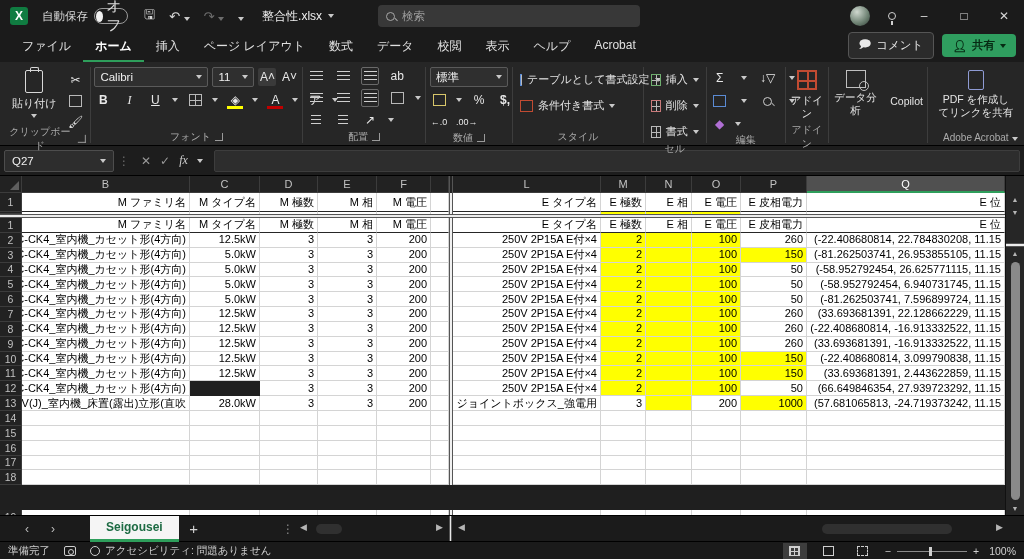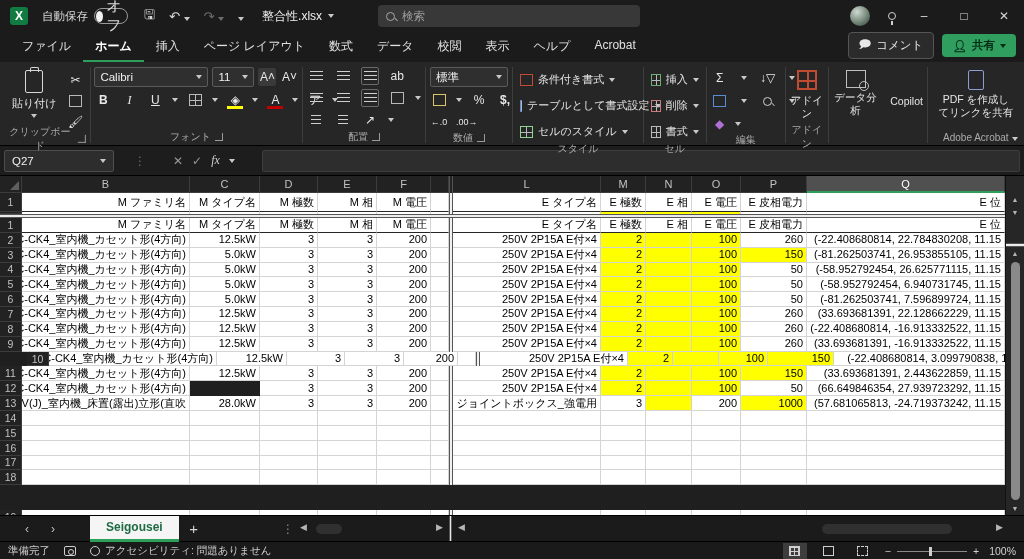--- a/index.html
+++ b/index.html
@@ -58,21 +58,21 @@
 .copilot-ic{width:22px;height:22px;border-radius:50%;border:3px solid #35b d;border-color:#37c28a #1f7a55 #37c28a #6fe3b0;transform:rotate(35deg)}
 .addin-ic{width:20px;height:20px;border:2px solid #c14b32;position:relative}
 .addin-ic::before{content:"";position:absolute;left:50%;top:0;bottom:0;width:2px;background:#c14b32}
 .addin-ic::after{content:"";position:absolute;top:50%;left:0;right:0;height:2px;background:#c14b32}
 .pdf-ic{width:16px;height:20px;border:1.5px solid #8f9bd4;border-radius:2px;position:relative}
 .analysis-ic{width:20px;height:18px;border:1.5px solid #bfbfbf;position:relative}
 .analysis-ic::after{content:"";position:absolute;right:-4px;bottom:-4px;width:8px;height:8px;border:1.6px solid #bfbfbf;border-radius:50%}
 .ribbon-collapse{position:absolute;right:6px;bottom:4px}
 
 
-.fbar{height:30px;flex:none;background:#1d1d1d;display:flex;align-items:center;padding:3px 4px;gap:20px;border-bottom:1px solid #000}
+.fbar{height:30px;flex:none;background:#1d1d1d;display:flex;align-items:center;padding:3px 4px;gap:4px;border-bottom:1px solid #000}
 .namebox{width:110px;height:22px;background:#2d2d2d;border:1px solid #4d4d4d;border-radius:2px;display:flex;align-items:center;justify-content:space-between;padding:0 7px;color:#f0f0f0;font-size:11.5px}
 .fx-btns{display:flex;align-items:center;gap:9px;color:#9a9a9a;padding:0 7px;font-size:12px}
 .finput{flex:1;height:22px;background:#2d2d2d;border:1px solid #3d3d3d;border-radius:2px}
 
 
 .gridwrap{flex:none;height:339px;display:flex;background:#1f1f1f;position:relative}
 .gridmain{width:1005px;display:flex;flex-direction:column}
 .grow{display:flex;flex:none}
 .gc{flex:none;border-right:1px solid #d4d4d4;border-bottom:1px solid #d4d4d4;background:#fff;color:#000;font-size:11px;line-height:1;display:flex;align-items:center;justify-content:flex-end;padding:0 3px;overflow:hidden;white-space:nowrap}
 .gc.yellow{background:#ffff00}
@@ -307,32 +307,27 @@
       <div class="glabel">
           <span>数値</span>
           <span class="launcher"></span>
         </div>
     </div>
     <div class="gsep"></div>
 
     <div class="rgroup" style="width:130px">
       <div class="body" style="flex-direction:column;gap:5px;align-items:stretch;padding-top:2px">
         <div class="smallrow">
+            <span class="sq grid" style="border-color:#5b8bd4"></span>
+            <span>テーブルとして書式設定</span>
+            <span class="chv"></span>
+          </div>
+        <div class="smallrow">
             <span class="sq" style="border-color:#c14b32"></span>
             <span>条件付き書式</span>
-            <span class="chv"></span>
-          </div>
-        <div class="smallrow">
-            <span class="sq grid" style="border-color:#5b8bd4"></span>
-            <span>テーブルとして書式設定</span>
-            <span class="chv"></span>
-          </div>
-        <div class="smallrow">
-            <span class="sq grid" style="border-color:#8fd48f"></span>
-            <span>セルのスタイル</span>
             <span class="chv"></span>
           </div>
       </div>
       <div class="glabel">
           <span>スタイル</span>
         </div>
     </div>
     <div class="gsep"></div>
 
     <div class="rgroup" style="width:62px">
@@ -633,21 +628,21 @@
           <div class="gc" style="width: 18px; height: 14.85px;"></div>
           <div class="vsplit" style="width: 4px; height: 14.85px;"></div>
           <div class="gc" style="width: 148px; height: 14.85px;">250V 2P15A E付×4</div>
           <div class="gc yellow" style="width: 45px; height: 14.85px;">2</div>
           <div class="gc yellow" style="width: 46px; height: 14.85px;"></div>
           <div class="gc yellow" style="width: 49px; height: 14.85px;">100</div>
           <div class="gc" style="width: 66px; height: 14.85px;">260</div>
           <div class="gc" style="width: 198px; height: 14.85px;">(33.693681391, -16.913332522, 11.15</div>
         </div>
         <div class="grow" style="height: 14.85px;">
-          <div class="rnum" style="width: 22px; height: 14.85px; margin-left: 27px;">10</div>
+          <div class="rnum" style="width: 22px; height: 14.85px;">10</div>
           <div class="gc" style="width: 168px; height: 14.85px;">C-CK4_室内機_カセット形(4方向)</div>
           <div class="gc" style="width: 70px; height: 14.85px;">12.5kW</div>
           <div class="gc" style="width: 58px; height: 14.85px;">3</div>
           <div class="gc" style="width: 59px; height: 14.85px;">3</div>
           <div class="gc" style="width: 54px; height: 14.85px;">200</div>
           <div class="gc" style="width: 18px; height: 14.85px;"></div>
           <div class="vsplit" style="width: 4px; height: 14.85px;"></div>
           <div class="gc" style="width: 148px; height: 14.85px;">250V 2P15A E付×4</div>
           <div class="gc yellow" style="width: 45px; height: 14.85px;">2</div>
           <div class="gc yellow" style="width: 46px; height: 14.85px;"></div>

